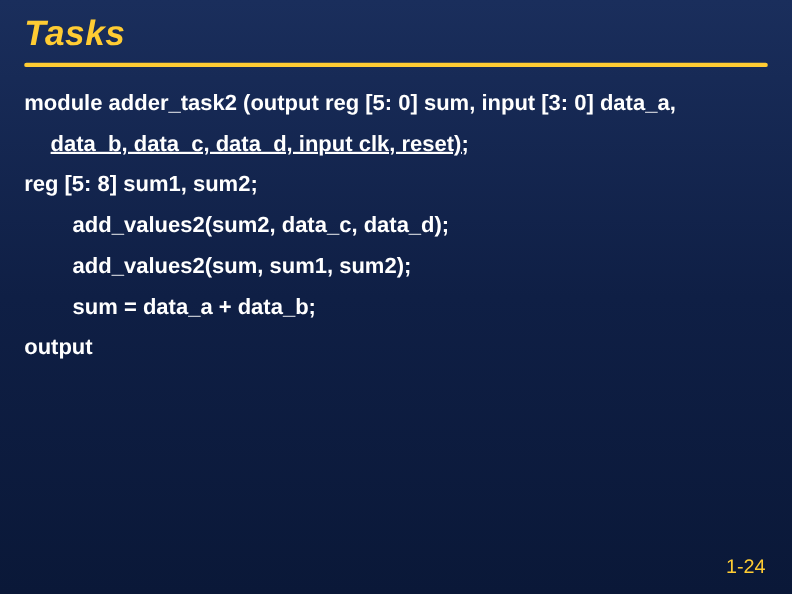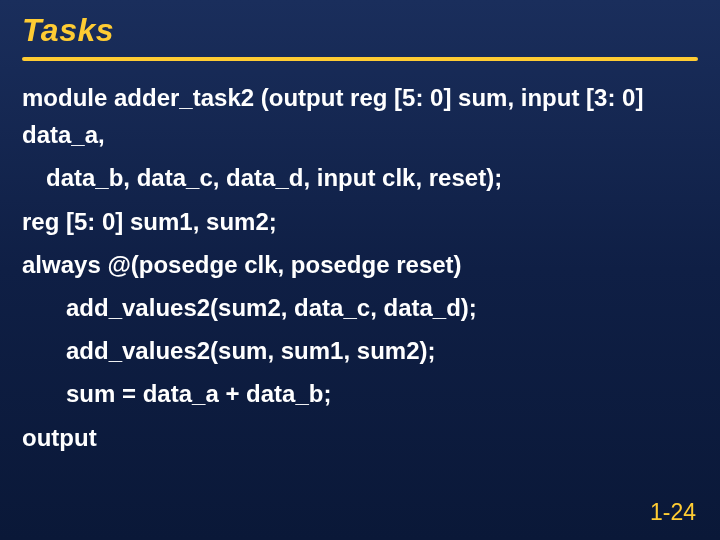--- a/index.html
+++ b/index.html
@@ -25,45 +25,44 @@
     letter-spacing: 0.5px;
   }
   .rule {
     height: 4px;
     background: #ffcc33;
     margin-bottom: 18px;
     width: 100%;
   }
   .code {
     color: #ffffff;
-    font-size: 24px;
+    font-size: 20px;
     font-weight: bold;
     line-height: 1.55;
   }
   .code p { margin-bottom: 6px; }
-  .ind1 { padding-left: 24px; }
+  .ind1 { padding-left: 24px; text-decoration: underline; }
   .ind2 { padding-left: 44px; }
   .pagenum {
     position: absolute;
     bottom: 14px;
     right: 24px;
     color: #ffcc33;
-    font-size: 23px;
+    font-size: 18px;
   }
 </style>
 </head>
 <body>
 
 <div class="slide">
   <h1 class="title">Tasks</h1>
   <div class="rule"></div>
   <div class="code">
     <p>module adder_task2 (output  reg [5: 0] sum, input [3: 0] data_a,</p>
     <p class="ind1">data_b, data_c, data_d, input clk, reset);</p>
-    <p>reg [5: 0] sum1, sum2;</p>
-    <p>always @(posedge clk, posedge reset)</p>
+    <p>reg [5: 8] sum1, sum2;</p>
     <p class="ind2">add_values2(sum2, data_c, data_d);</p>
     <p class="ind2">add_values2(sum, sum1, sum2);</p>
     <p class="ind2">sum = data_a + data_b;</p>
     <p>output</p>
   </div>
   <div class="pagenum">1-24</div>
 </div>
 
 </body></html>

